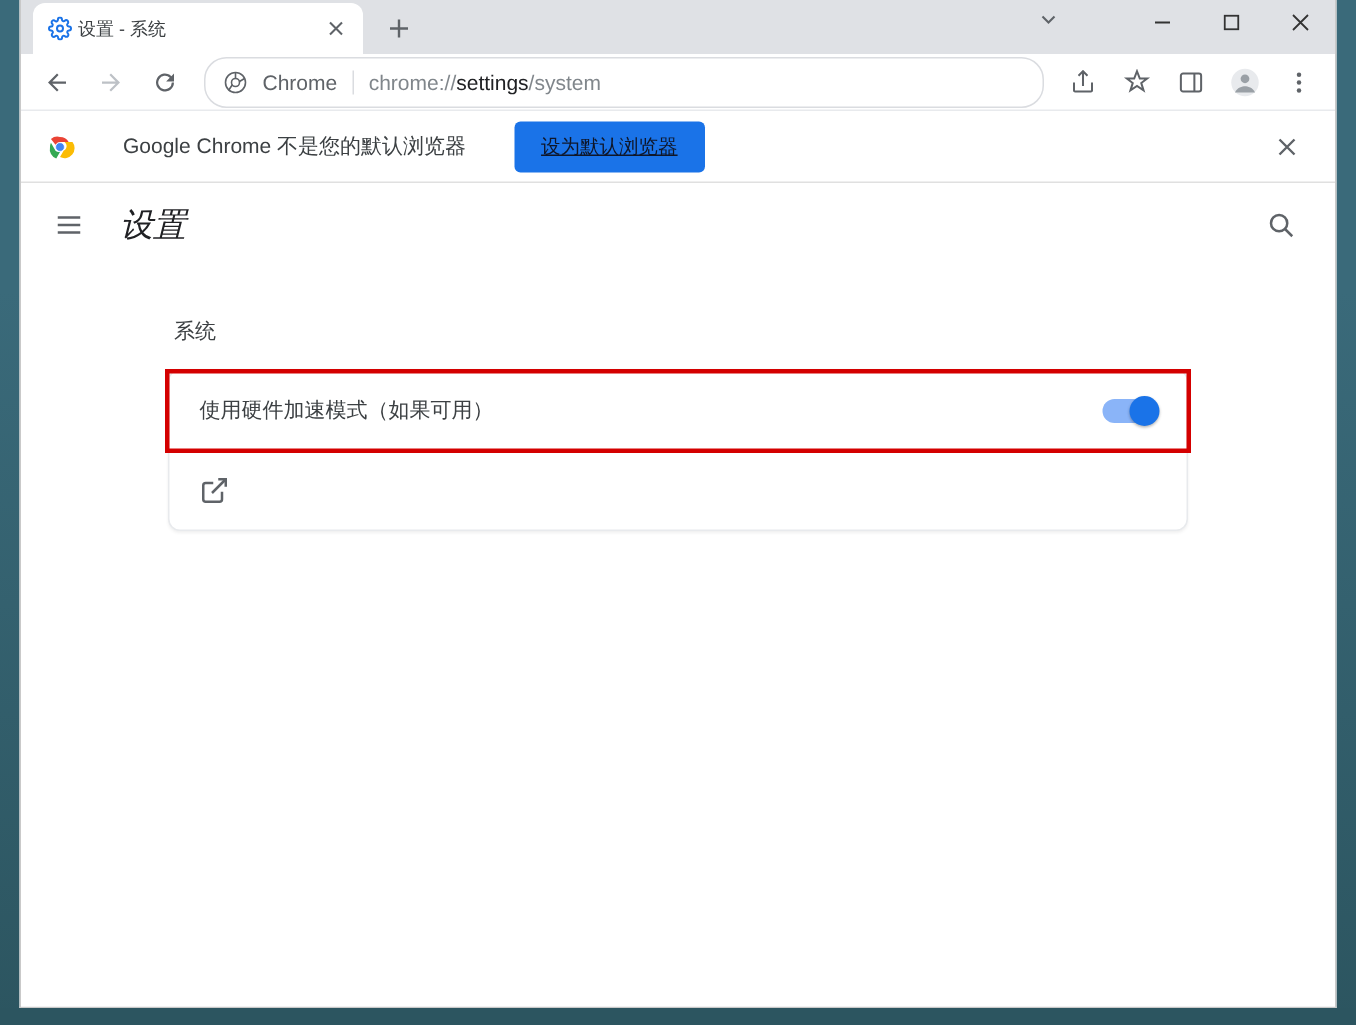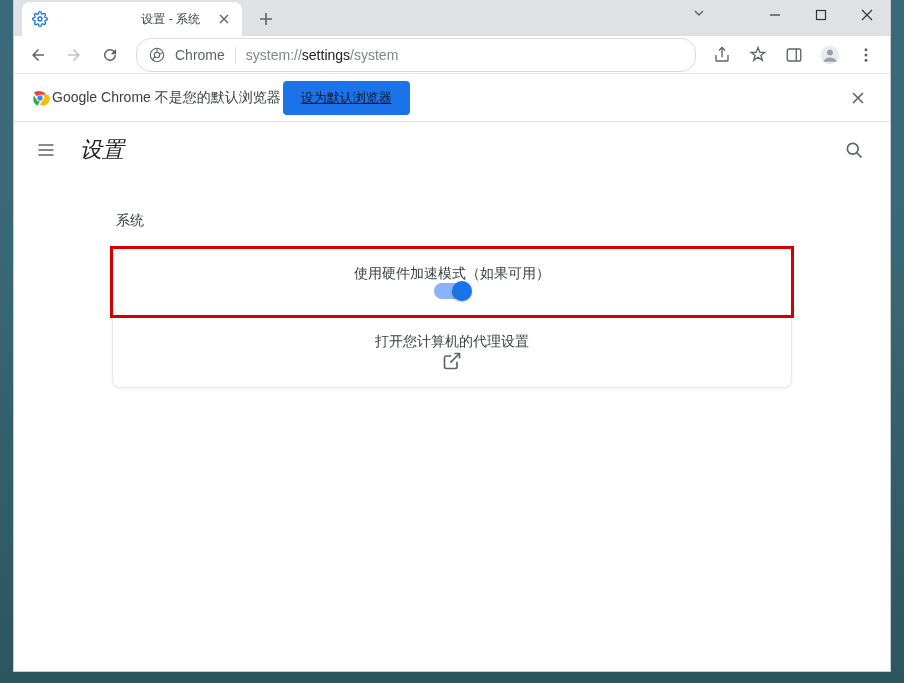--- a/index.html
+++ b/index.html
@@ -2,56 +2,56 @@
 <html><head>
 <meta charset="utf-8">
 <style>
 * { box-sizing: border-box; margin: 0; padding: 0; font-family: "Segoe UI", Arial, sans-serif; }
 body { width: 904px; height: 683px; background: #3a6a7a; overflow: hidden; position: relative; }
 
 
 .window { position: absolute; left: 13px; top: 0; width: 878px; height: 672px; background: #fff; border: 1px solid #c9c9c9; border-top: none; display: flex; flex-direction: column; }
 
 .titlebar { height: 36px; background: #dfe1e5; display: flex; align-items: flex-end; position: relative; }
-.tab { margin-left: 8px; height: 34px; background: #fff; border-radius: 8px 8px 0 0; display: flex; align-items: center; padding: 0 10px; min-width: 220px; gap: 16px; text-align: right; }
+.tab { margin-left: 8px; height: 34px; background: #fff; border-radius: 8px 8px 0 0; display: flex; align-items: center; padding: 0 10px; min-width: 220px; gap: 4px; }
 .tab-favicon { width: 16px; height: 16px; color: #1a73e8; display:flex;align-items:center;justify-content:center; }
 .tab-title { font-size: 12px; color: #3c4043; flex: 1; white-space: nowrap; overflow: hidden; }
 .tab-close { width: 16px; height: 16px; display:flex;align-items:center;justify-content:center; color:#5f6368; cursor:pointer; border-radius:50%; }
 .newtab { width: 28px; height: 28px; margin-left: 10px; margin-bottom: 3px; display:flex;align-items:center;justify-content:center; color:#5f6368; cursor:pointer; border-radius:50%; }
 .win-controls { position: absolute; right: 0; top: 0; display: flex; height: 30px; }
 .win-controls > div { width: 46px; display:flex;align-items:center;justify-content:center; color:#333; cursor:pointer;}
 .win-caret { position:absolute; right: 184px; top: 6px; color:#5f6368;}
 
 .addrbar { height: 38px; background: #fff; border-bottom: 1px solid #e8eaed; display: flex; align-items: center; padding: 0 8px; gap: 4px; }
 .nav-btn { width: 32px; height: 32px; border-radius: 50%; display:flex;align-items:center;justify-content:center; color:#5f6368; cursor:pointer; }
 .nav-btn.disabled { color:#bdc1c6; cursor:default; }
 .omnibox { flex: 1; height: 30px; background: #fff; border: 1px solid #dadce0; border-radius: 15px; display: flex; align-items: center; padding: 16px 12px; gap: 10px; margin: 0 6px; }
 .omnibox .site-label { font-size: 14px; color: #5f6368; }
 .omnibox .vline { width:1px; height:16px; background:#dadce0; }
 .omnibox .url { font-size: 14px; color:#202124; }
 .omnibox .url .dim { color:#80868b; }
 .addr-right { display:flex; gap:4px; }
 
-.infobar { height: 48px; border-bottom: 1px solid #e0e0e0; display:flex; align-items:center; padding: 0 16px; gap: 2px; }
+.infobar { height: 48px; border-bottom: 1px solid #e0e0e0; display:flex; align-items:center; padding: 0 16px; gap: 32px; }
 .chrome-logo { width: 20px; height: 20px; }
 .infobar-text { font-size: 14px; color: #3c4043; }
 .primary-btn { background:#1a73e8; color:#0f172a; border:none; height:34px; padding:0 18px; border-radius:4px; font-size:13px; cursor:pointer;text-decoration:underline; }
 .infobar-close { margin-left:auto; width:32px; height:32px; display:flex;align-items:center;justify-content:center; color:#5f6368; cursor:pointer; }
 
 .settings-header { height: 56px; display:flex; align-items:center; padding: 0 20px; gap: 22px; }
 .hamburger { width:24px; height:24px; cursor:pointer; color:#5f6368; display:flex;align-items:center;justify-content:center; }
 .settings-title { font-size: 22px; color:#202124;font-style:italic; }
 .search-btn { margin-left:auto; width:32px;height:32px; display:flex;align-items:center;justify-content:center; color:#5f6368; cursor:pointer; }
 
 .content { flex:1; background:#fff; padding: 20px 0; overflow:auto; }
 .section { width: 680px; margin: 14px auto; }
 .section-title { font-size: 14px; color:#3c4043; font-weight: 500; margin: 14px 0 16px 4px; }
 .card { background:#fff; border: 1px solid #e8eaed; border-radius: 8px; box-shadow: 0 1px 2px rgba(60,64,67,0.08); }
 .row { display:flex; align-items:center; padding: 16px 20px; border-bottom: 1px solid #eee; }
-.row:last-child { border-bottom:none;flex-direction:column; }
+.row:last-child { border-bottom:none; }
 .row-label { font-size: 14px; color:#3c4043; flex:1; }
 .toggle { width: 36px; height: 16px; background:#8ab4f8; border-radius: 8px; position:relative; cursor:pointer; }
 .toggle .knob { position:absolute; right:-2px; top:-2px; width:20px; height:20px; background:#1a73e8; border-radius:50%; box-shadow:0 1px 2px rgba(0,0,0,0.3); }
 .ext-icon { width:20px;height:20px; color:#5f6368; }
 
 .highlight-box { border: 3px solid #d40000; border-radius: 0; position: relative; margin: -1px -3px; }
 .highlight-box .row { border-bottom:none; }
 
 .background-strip-left { position:absolute; left:0; top:194px; width:13px; bottom:0; background:linear-gradient(#3a6a7a,#2c5560); }
 .background-strip-right { position:absolute; right:0; top:194px; width:13px; bottom:0; background:linear-gradient(#3a6a7a,#2c5560); }
@@ -131,21 +131,21 @@
     <div class="omnibox">
       <span>
         <svg width="16" height="16" viewBox="0 0 24 24">
             <circle cx="12" cy="12" r="10" fill="none" stroke="#5f6368" stroke-width="1.6"></circle>
             <circle cx="12" cy="12" r="4" fill="none" stroke="#5f6368" stroke-width="1.6"></circle>
             <path d="M12 2v6M21 8l-5 3M5 20l4-6" stroke="#5f6368" stroke-width="1.6"></path>
           </svg>
       </span>
       <span class="site-label">Chrome</span>
       <span class="vline"></span>
-      <span class="url"><span class="dim">system://</span><span>settings</span><span class="dim">/system</span></span>
+      <span class="url"><span class="dim">chrome://</span><span>settings</span><span class="dim">/system</span></span>
     </div>
     <div class="addr-right">
       <div class="nav-btn">
         <svg width="18" height="18" viewBox="0 0 24 24" fill="none" stroke="#5f6368" stroke-width="1.8">
             <path d="M4 12v7a1 1 0 0 0 1 1h14a1 1 0 0 0 1-1v-7"></path>
             <path d="M16 6l-4-4-4 4"></path>
             <path d="M12 2v13"></path>
           </svg>
       </div>
       <div class="nav-btn">
@@ -217,21 +217,20 @@
       <div class="card">
         <div class="highlight-box">
           <div class="row">
             <div class="row-label">使用硬件加速模式（如果可用）</div>
             <div class="toggle">
                 <div class="knob"></div>
               </div>
           </div>
         </div>
         <div class="row" style="cursor:pointer;">
-          <div class="row-label">打开您计算机的代理设置</div>
           <span class="ext-icon">
             <svg width="20" height="20" viewBox="0 0 24 24" fill="none" stroke="#5f6368" stroke-width="2">
                 <path d="M18 13v6a2 2 0 0 1-2 2H5a2 2 0 0 1-2-2V8a2 2 0 0 1 2-2h6"></path>
                 <polyline points="15 3 21 3 21 9"></polyline>
                 <line x1="10" y1="14" x2="21" y2="3"></line>
               </svg>
           </span>
         </div>
       </div>
     </div>

